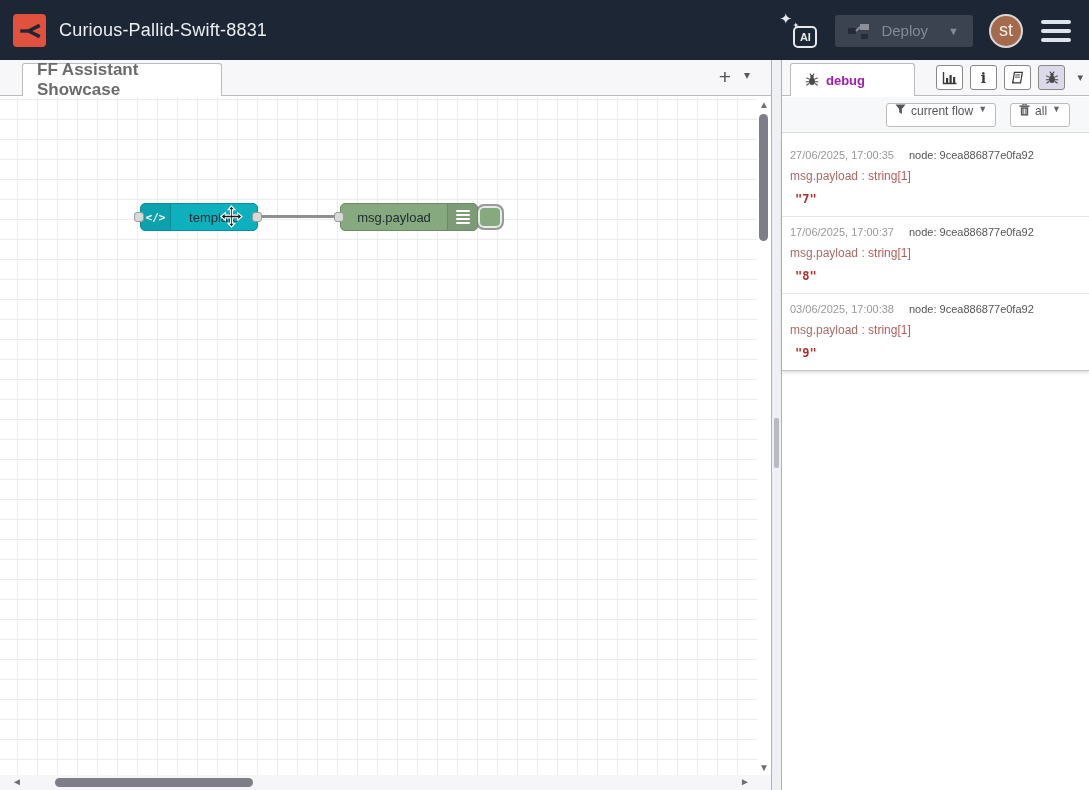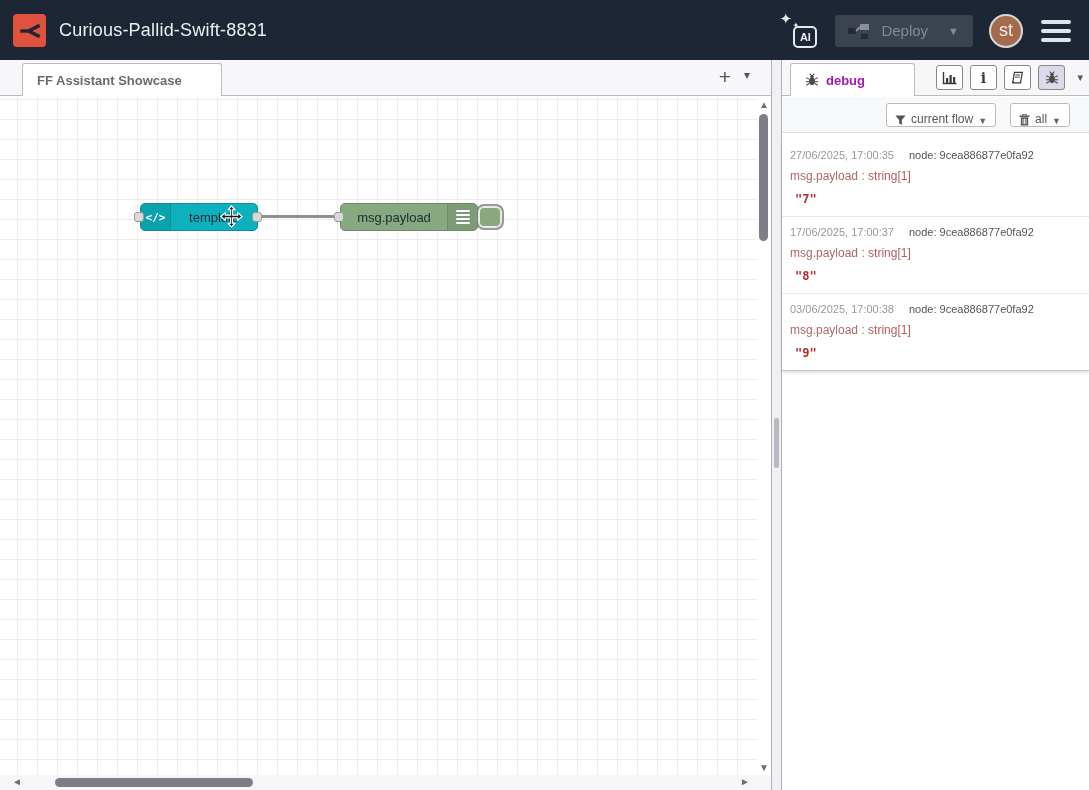--- a/index.html
+++ b/index.html
@@ -36,21 +36,21 @@
   .splitter-handle { position:absolute; left:2px; top:358px; width:5px; height:50px;
     background:#b9b9c2; border-radius:2px; }
   .sidebar { position:absolute; left:782px; top:0; width:307px; height:730px; background:#fff; }
 
   
   .ws-tabbar { position:absolute; left:0; top:0; width:771px; height:36px;
     background:#f7f7f9; border-bottom:1px solid #bbb; }
   .ws-tab { position:absolute; left:22px; top:3px; width:200px; height:33px; background:#fff;
     border:1px solid #bbb; border-bottom:none; border-radius:3px 3px 0 0;
     display:flex; align-items:center; padding-left:14px; cursor:pointer; }
-  .ws-tab-label { color:#6b6b6b; font-size:13px; font-weight:bold; }
+  .ws-tab-label { color:#6b6b6b; font-size:17px; font-weight:bold; }
   .ws-add { position:absolute; left:712px; top:4px; width:26px; height:26px; color:#556;
     font-size:21px; line-height:25px; text-align:center; cursor:pointer; }
   .ws-caret { position:absolute; left:744px; top:8px; color:#556; font-size:12px; cursor:pointer; }
 
   
   .canvas { position:absolute; left:0; top:37px; width:757px; height:678px; background:#fff;
     background-image:linear-gradient(to right,#ececec 1px,transparent 1px),
                      linear-gradient(to bottom,#ececec 1px,transparent 1px);
     background-size:20px 20px; background-position:17px 2px; }
   .wire { position:absolute; left:256px; top:118px; width:86px; height:3px; background:#8f8f8f; border-radius:2px; }
@@ -94,21 +94,21 @@
   .tool-btn { width:27px; height:25px; background:#fff; border:1px solid #888; border-radius:3px;
     display:flex; align-items:center; justify-content:center; cursor:pointer; }
   .tool-btn.active { background:#dcd9ea; }
   .sb-tools-caret { position:absolute; right:6px; top:11px; color:#555; font-size:11px; cursor:pointer; }
   .info-i { font-family:"DejaVu Serif",serif; font-weight:bold; font-size:14px; color:#3a3a3a; }
 
   .sb-toolbar { position:absolute; left:0; top:37px; width:307px; height:36px; background:#f7f8fa;
     border-bottom:1px solid #ddd; display:flex; align-items:center; justify-content:flex-end;
     gap:14px; padding-right:19px; }
   .sb-btn { height:24px; background:#fff; border:1px solid #bbb; border-radius:3px;
-    display:flex; align-items:flex-end; gap:5px; padding:0 8px; font-size:12px; color:#555; cursor:pointer; }
+    display:flex; align-items:flex-start; gap:5px; padding:0 8px; font-size:12px; color:#555; cursor:pointer; }
   .sb-btn .caret { font-size:9px; color:#666; }
 
   .debug-list { position:absolute; left:0; top:80px; width:307px; background:#fff;
     border-bottom:1px solid #c5c5c5; box-shadow:0 2px 3px rgba(0,0,0,0.12); }
   .debug-msg { padding:9px 8px 10px 8px; border-bottom:1px solid #e7e7e7; }
   .debug-msg:last-child { border-bottom:none; }
   .msg-meta { font-size:11px; display:flex; gap:15px; }
   .msg-ts { color:#999; }
   .msg-node { color:#555; }
   .msg-path { margin-top:8px; font-size:12px; color:#a96a66; }

